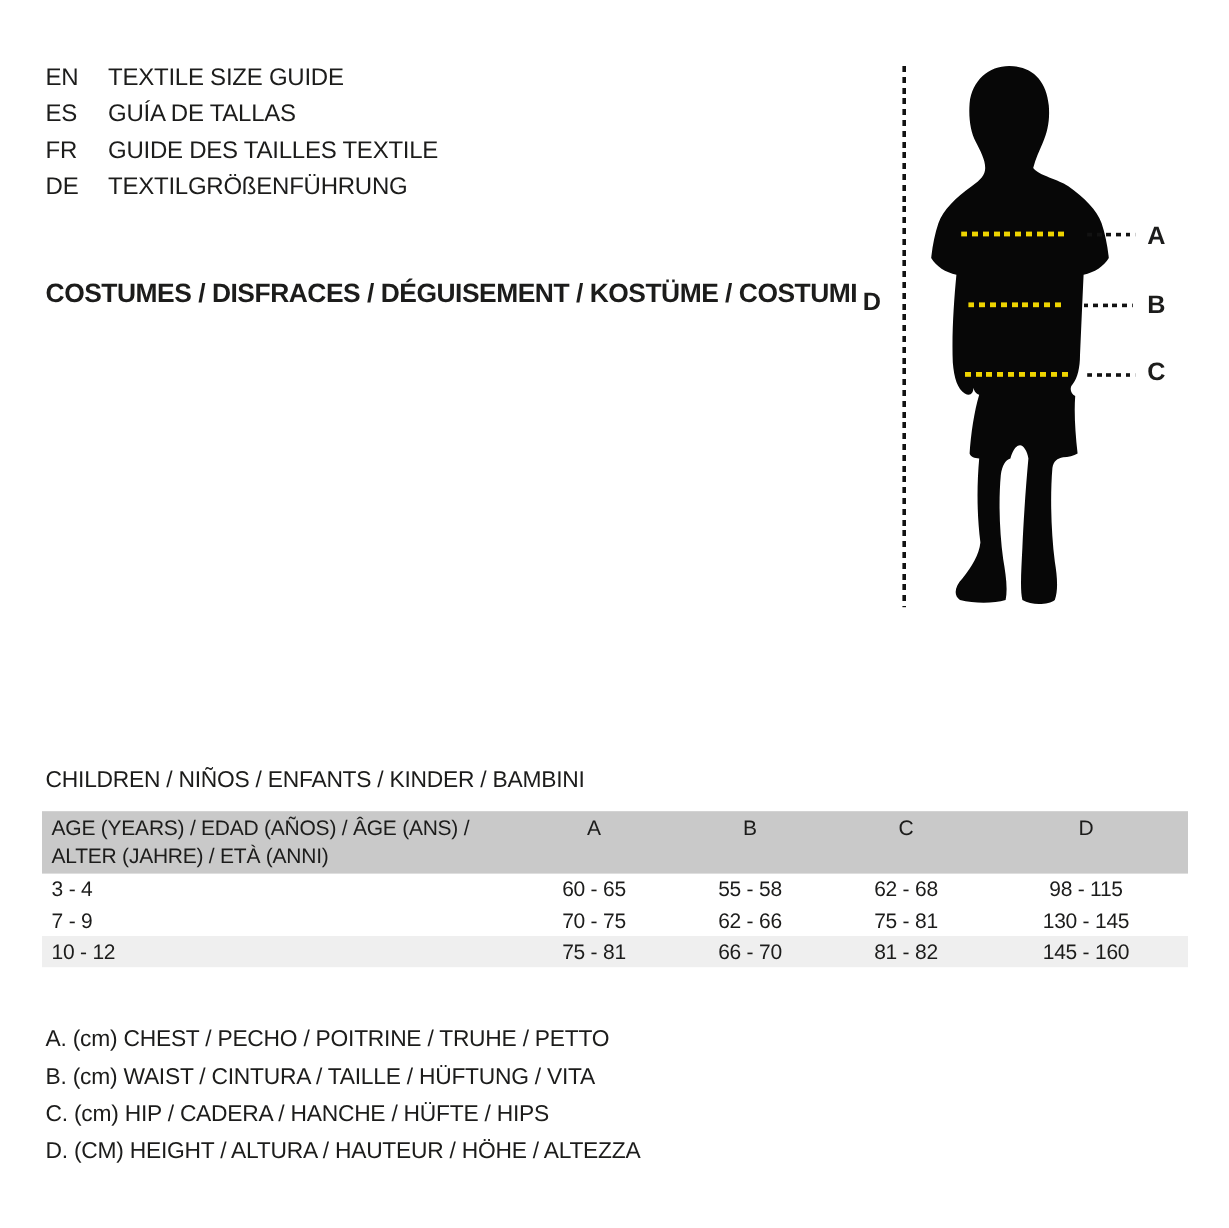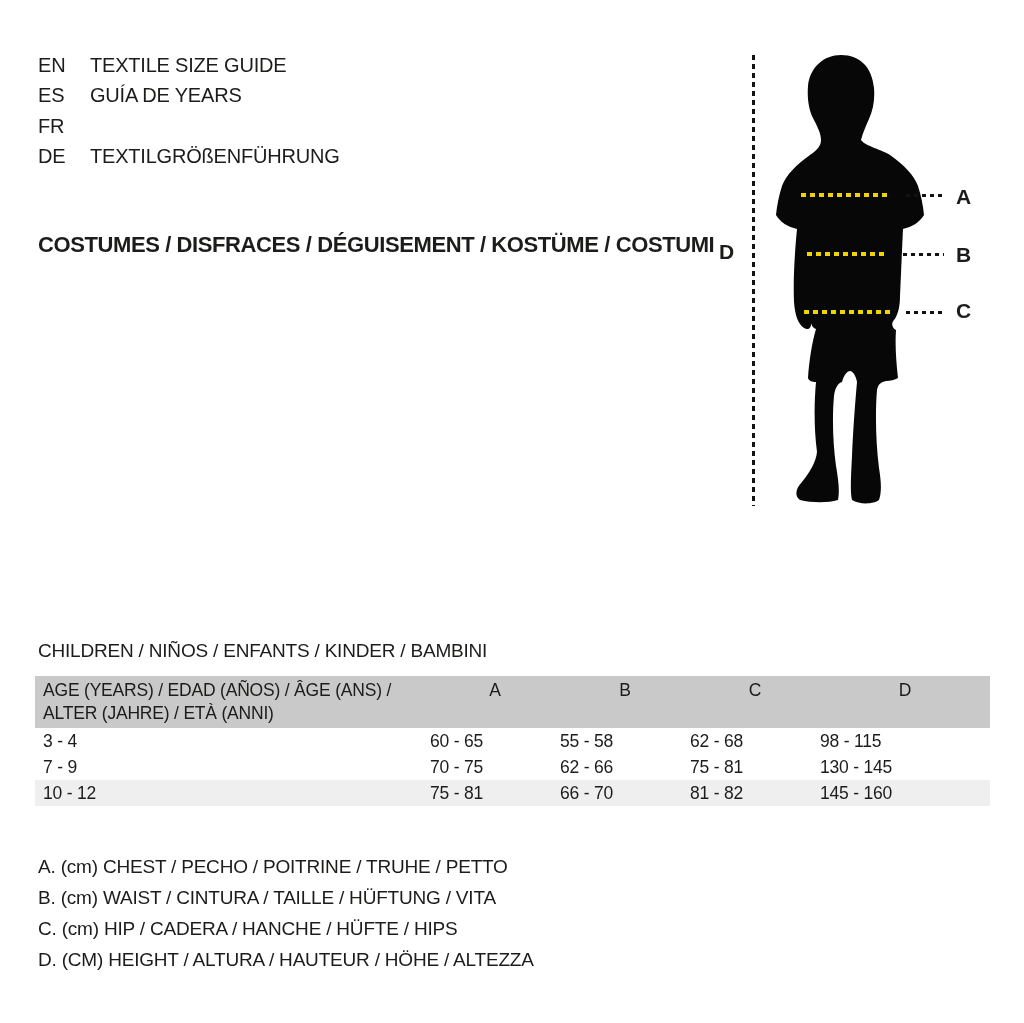--- a/index.html
+++ b/index.html
@@ -68,41 +68,42 @@
   col.c-a{width:130px;}
   col.c-b{width:130px;}
   col.c-c{width:130px;}
   col.c-d{width:170px;}
   thead th{
     background:var(--header-gray);
     font-weight:normal;text-align:center;vertical-align:top;
     height:52px;padding-top:3px;line-height:23px;margin-left:32px;
   }
   thead th.age-th{text-align:left;padding-left:8px;}
-  tbody td{height:26px;text-align:left;}
+  tbody td{height:26px;text-align:center;}
   tbody td.age-td{text-align:left;padding-left:8px;}
   tbody tr.alt{background:var(--row-gray);}
 
   
   .legend{position:absolute;left:38px;top:851px;font-size:19px;line-height:31px;}
 </style>
 </head>
 <body>
 
 <div class="lang-list">
   <div class="lang-row">
     <span class="lang-code">EN</span>
     <span class="lang-label">TEXTILE SIZE GUIDE</span>
   </div>
   <div class="lang-row">
     <span class="lang-code">ES</span>
-    <span class="lang-label">GUÍA DE YEARS</span>
+    <span class="lang-label">GUÍA DE TALLAS</span>
   </div>
   <div class="lang-row">
     <span class="lang-code">FR</span>
+    <span class="lang-label">GUIDE DES TAILLES TEXTILE</span>
   </div>
   <div class="lang-row">
     <span class="lang-code">DE</span>
     <span class="lang-label">TEXTILGRÖßENFÜHRUNG</span>
   </div>
 </div>
 
 <div class="category-title">COSTUMES / DISFRACES / DÉGUISEMENT / KOSTÜME / COSTUMI</div>
 
 <div class="figure">

